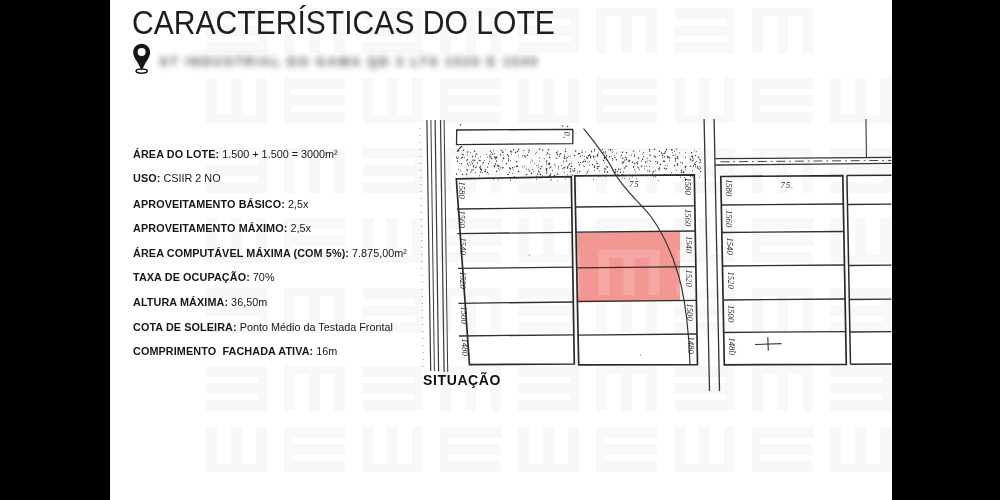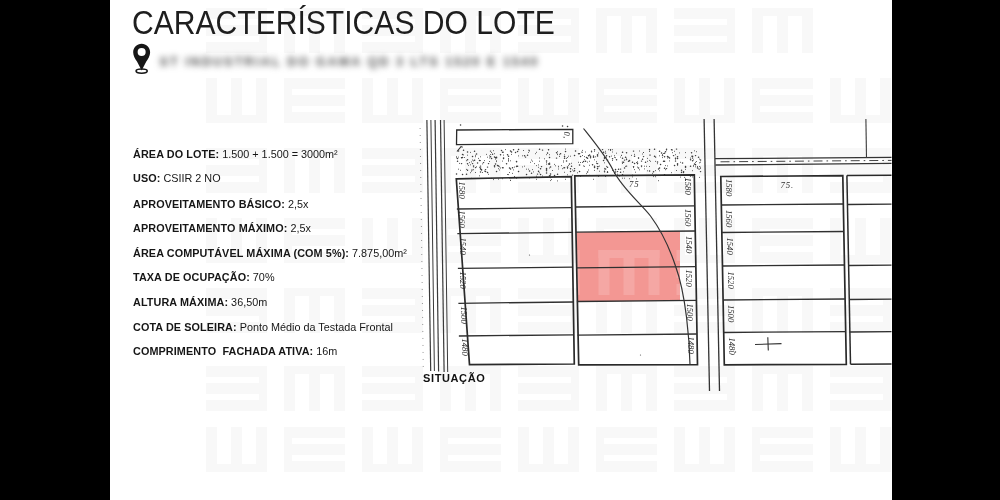--- a/index.html
+++ b/index.html
@@ -3,21 +3,21 @@
 <meta charset="utf-8">
 <style>
   html,body { margin:0; padding:0; background:#000; width:1000px; height:500px; overflow:hidden; }
   * { box-sizing:border-box; }
   .slide { position:absolute; left:109.5px; top:0; width:782px; height:500px; background:#fff; font-family:"Liberation Sans",sans-serif; }
   .abs { position:absolute; }
   .title { left:22.5px; top:2.5px; font-size:33.8px; color:#1e1e1e; white-space:nowrap; transform:scaleX(0.89); transform-origin:0 0; }
   .addr { left:50px; top:55px; font-size:12.5px; font-weight:bold; color:#4e4e4e; letter-spacing:2.1px; filter:blur(3.1px); white-space:nowrap; }
   .li { left:23.8px; font-size:11.4px; line-height:14px; color:#161616; white-space:nowrap; transform:scaleX(0.95); transform-origin:0 0; }
   .li b { letter-spacing:0.1px; }
-  .sit { left:313.6px; top:371.5px; font-size:11px; font-weight:bold; color:#111; letter-spacing:0.6px; }
+  .sit { left:313.6px; top:371.5px; font-size:14px; font-weight:bold; color:#111; letter-spacing:0.6px; }
 </style>
 </head>
 <body>
 
 <div class="slide">
 
 <svg class="abs" style="left:0;top:0" width="782" height="500" viewBox="110 0 782 500">
 <defs>
  <g id="gE">
           <rect x="0" y="0" width="61" height="11"></rect>

